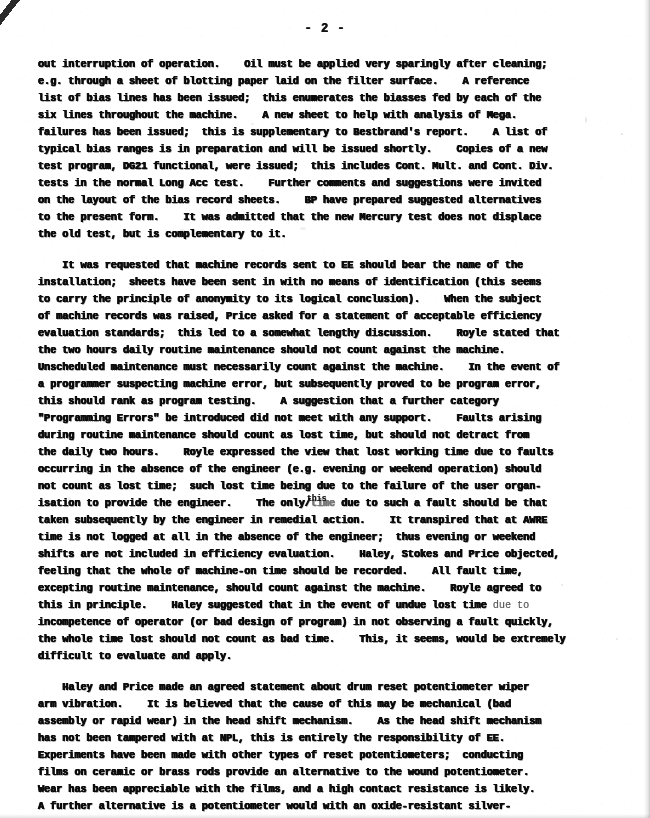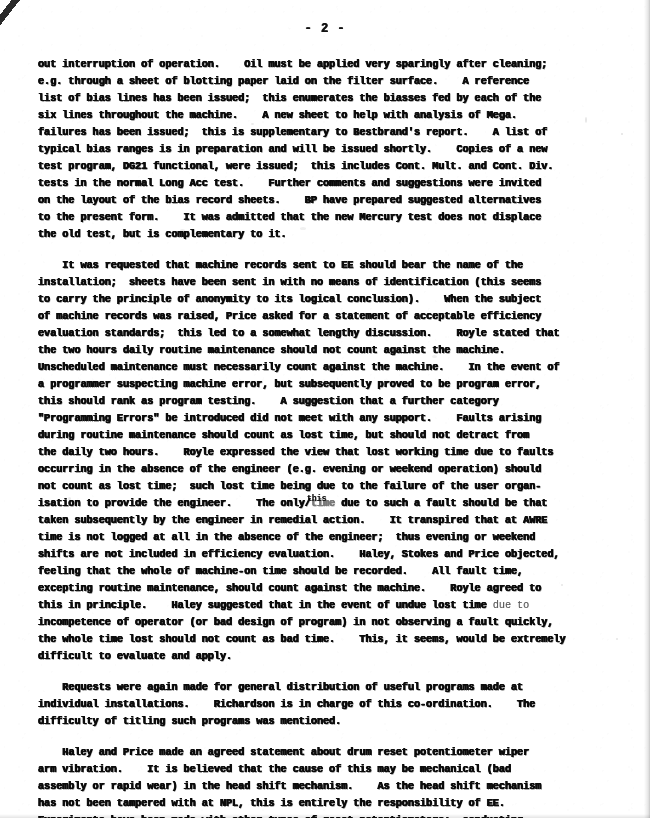--- a/index.html
+++ b/index.html
@@ -193,23 +193,20 @@
 taken subsequently by the engineer in remedial action.    It transpired that at AWRE
 time is not logged at all in the absence of the engineer;  thus evening or weekend
 shifts are not included in efficiency evaluation.    Haley, Stokes and Price objected,
 feeling that the whole of machine-on time should be recorded.    All fault time,
 excepting routine maintenance, should count against the machine.    Royle agreed to
 this in principle.    Haley suggested that in the event of undue lost time </span><span class="ghost-type">due to</span><span>
 incompetence of operator (or bad design of program) in not observing a fault quickly,
 the whole time lost should not count as bad time.    This, it seems, would be extremely
 difficult to evaluate and apply.</span></p>
 
-    <p class="para">    Requests were again made for general distribution of useful programs made at
-individual installations.    Richardson is in charge of this co-ordination.    The
-difficulty of titling such programs was mentioned.</p>
 
     <p class="para">    Haley and Price made an agreed statement about drum reset potentiometer wiper
 arm vibration.    It is believed that the cause of this may be mechanical (bad
 assembly or rapid wear) in the head shift mechanism.    As the head shift mechanism
 has not been tampered with at NPL, this is entirely the responsibility of EE.
 Experiments have been made with other types of reset potentiometers;  conducting
 films on ceramic or brass rods provide an alternative to the wound potentiometer.
 Wear has been appreciable with the films, and a high contact resistance is likely.
 A further alternative is a potentiometer would with an oxide-resistant silver-
 palladium alloy, using 625 alloy contacts on the wipers.    The resistance of such

